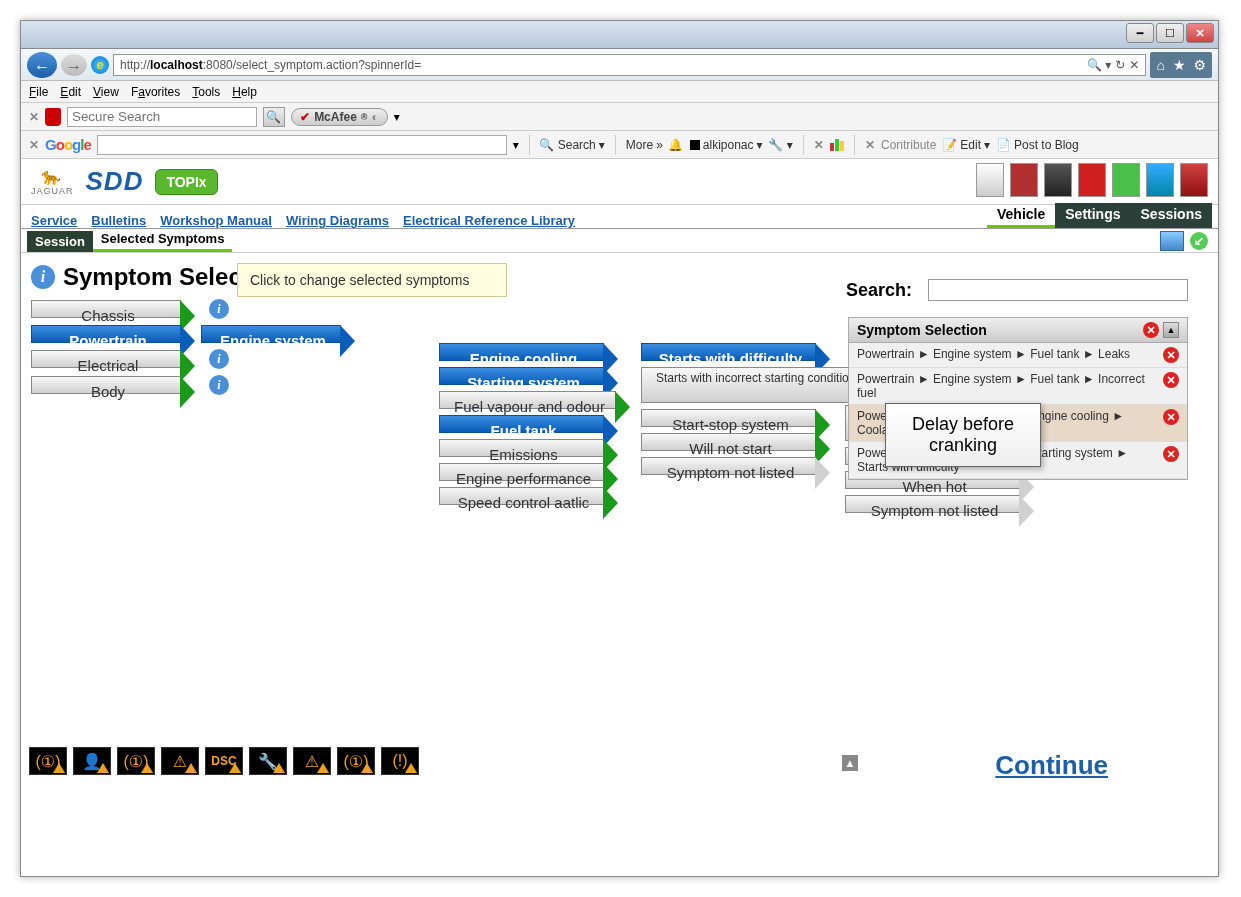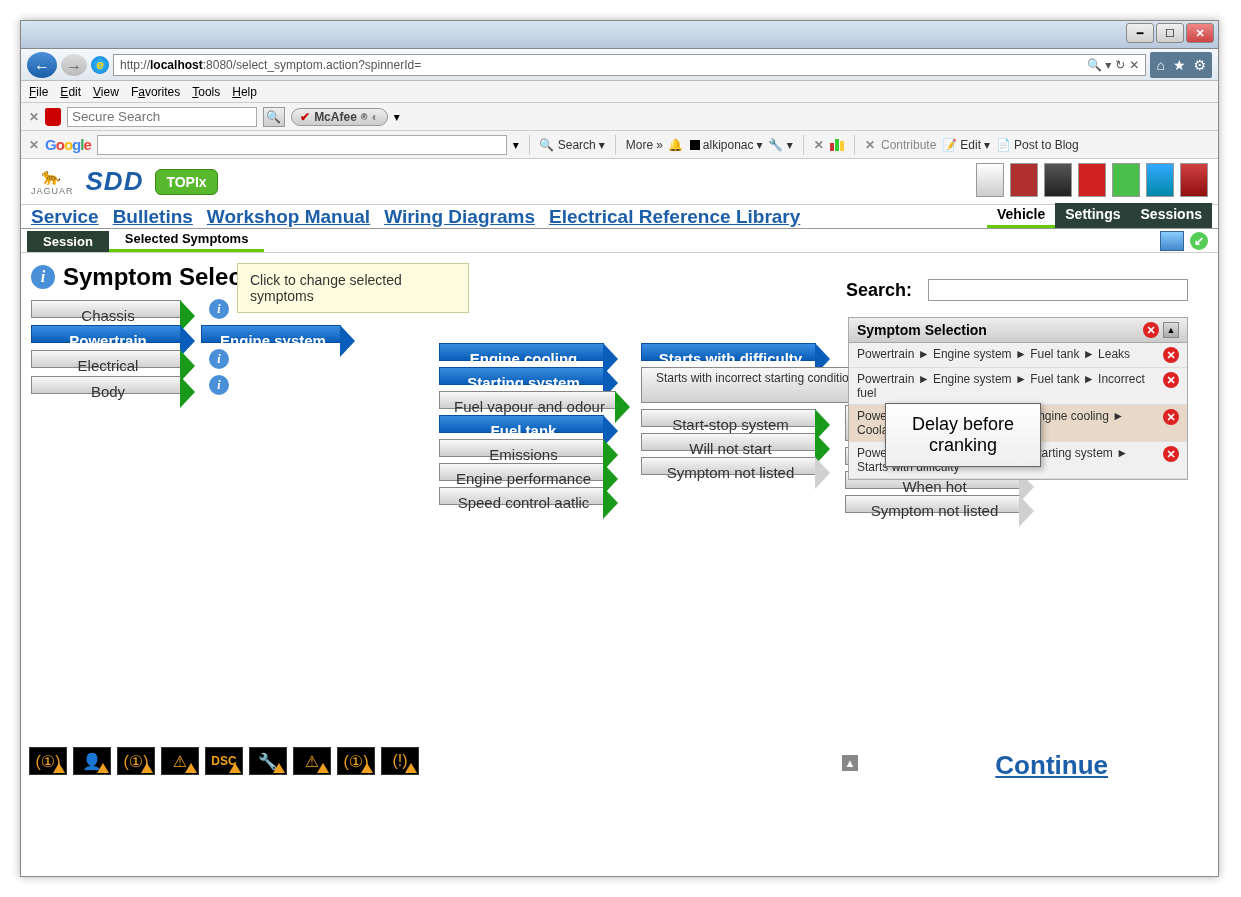--- a/index.html
+++ b/index.html
@@ -53,42 +53,42 @@
 .hicon.i1{background: linear-gradient(#fff,#ccc);} 
 .hicon.i2{background:#b03030;}
 .hicon.i3{background:linear-gradient(#555,#222);}
 .hicon.i4{background:#d02020;}
 .hicon.i5{background:#4ac04a;}
 .hicon.i6{background:linear-gradient(#3af,#08a);}
 .hicon.i7{background:linear-gradient(#d04040,#901010);}
 
 
 .app-nav { height:24px; background:#fff; border-bottom:1px solid #999; display:flex; align-items:flex-end; padding:0 10px; gap:14px; position:relative; }
-.app-nav a { color:#1c5fa8; text-decoration:underline; font-weight:bold; font-size:19px; cursor:pointer; }
+.app-nav a { color:#1c5fa8; text-decoration:underline; font-weight:bold; font-size:13px; cursor:pointer; }
 .app-nav .right-tabs { position:absolute; right:6px; bottom:0; display:flex; }
 .right-tab { padding:3px 10px; font-weight:bold; font-size:14px; }
 .right-tab.vehicle { color:#000; border-bottom:3px solid #6c0; }
 .right-tab.dark { background:#2a4038; color:#fff; }
 
 
 .session-tabs { height:24px; background:#fff; border-bottom:1px solid #ccc; display:flex; align-items:flex-end; padding-left:6px; position:relative; }
-.sess-tab { padding:3px 16px; font-weight:bold; font-size:13px; }
+.sess-tab { padding:3px 8px; font-weight:bold; font-size:13px; }
 .sess-tab.active { background:#2a4030; color:#fff; }
 .sess-tab.inactive { color:#000; border-bottom:3px solid #6c0; }
 .session-icons { position:absolute; right:10px; top:2px; display:flex; gap:6px; align-items:center; }
 .monitor-icon { width:24px; height:20px; background:linear-gradient(#8cf,#48c); border:1px solid #369; }
 .check-icon { width:18px; height:18px; border-radius:50%; background:#5c5; display:flex; align-items:center; justify-content:center; color:#fff; font-weight:bold; }
 
 
 .content { position:relative; padding:10px; height: 570px; }
 .page-title { display:flex; align-items:center; gap:8px; margin-bottom:8px; }
 .info-circle { width:24px; height:24px; border-radius:50%; background:#4a90d9; color:#fff; font-weight:bold; font-family:Georgia,serif; font-style:italic; display:flex; align-items:center; justify-content:center; font-size:16px; }
 .page-title h1 { font-size:24px; font-weight:bold; }
 
-.tooltip { position:absolute; left:216px; top:10px; background:#fffde0; border:1px solid #cc9; padding:8px 12px; font-size:14px; color:#333; z-index:5; width:232px; }
+.tooltip { position:absolute; left:216px; top:10px; background:#fffde0; border:1px solid #cc9; padding:8px 12px; font-size:14px; color:#333; z-index:5; width:270px; }
 
 .search-box { position:absolute; right:30px; top:26px; display:flex; align-items:center; gap:16px; }
 .search-box label { font-size:18px; font-weight:bold; }
 .search-box input { width:260px; height:22px; border:1px solid #999; }
 
 
 .arrow-row { display:flex; align-items:center; gap:10px; margin-bottom:6px; }
 .arrow-btn { position:relative; height:18px; line-height:30px; padding:0 10px 0 14px; font-size:15px; text-align:center; min-width:150px; cursor:pointer; }
 .arrow-btn.grey { background:linear-gradient(#f8f8f8,#d0d0d0); border:1px solid #888; color:#333; }
 .arrow-btn.blue { background:linear-gradient(#3a8de0,#0a5db8); border:1px solid #08509e; color:#fff; font-weight:bold; }

